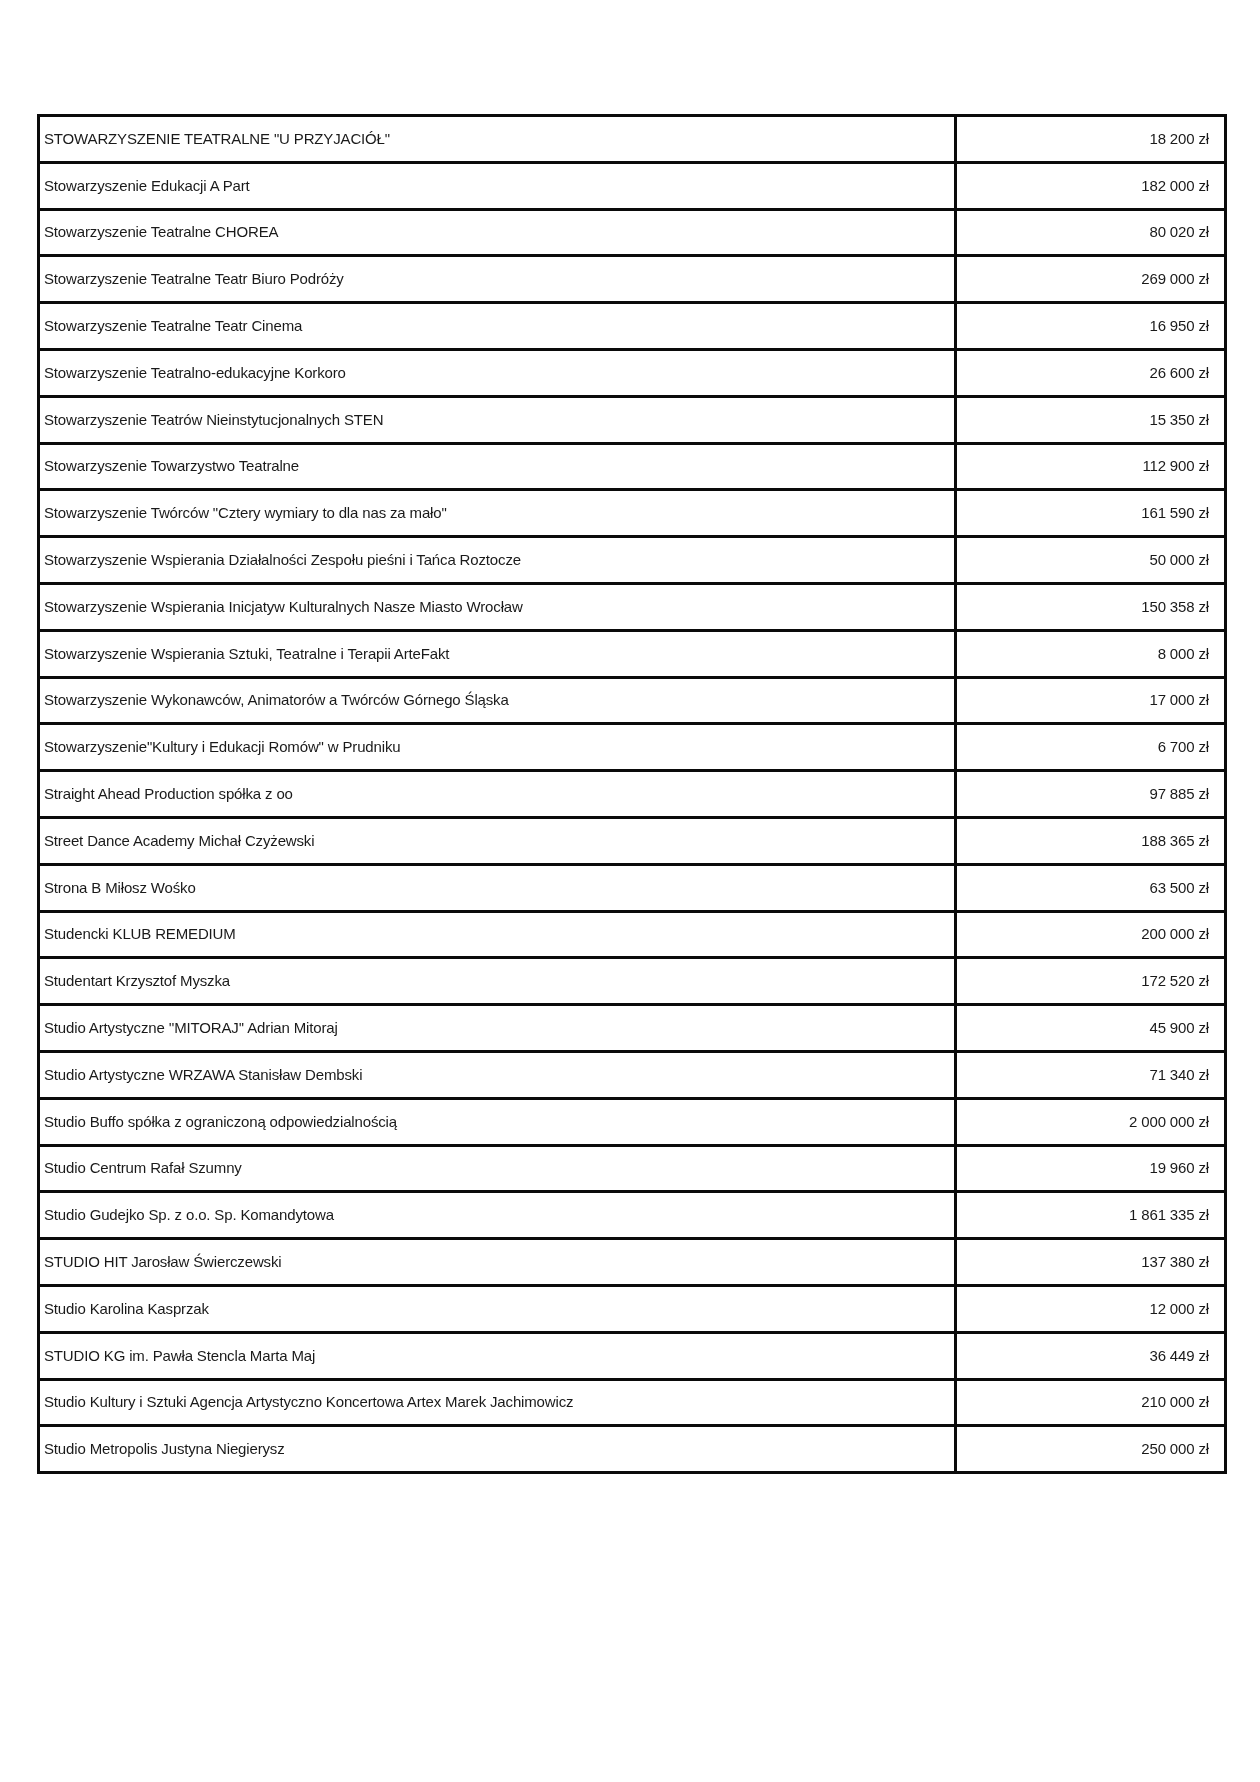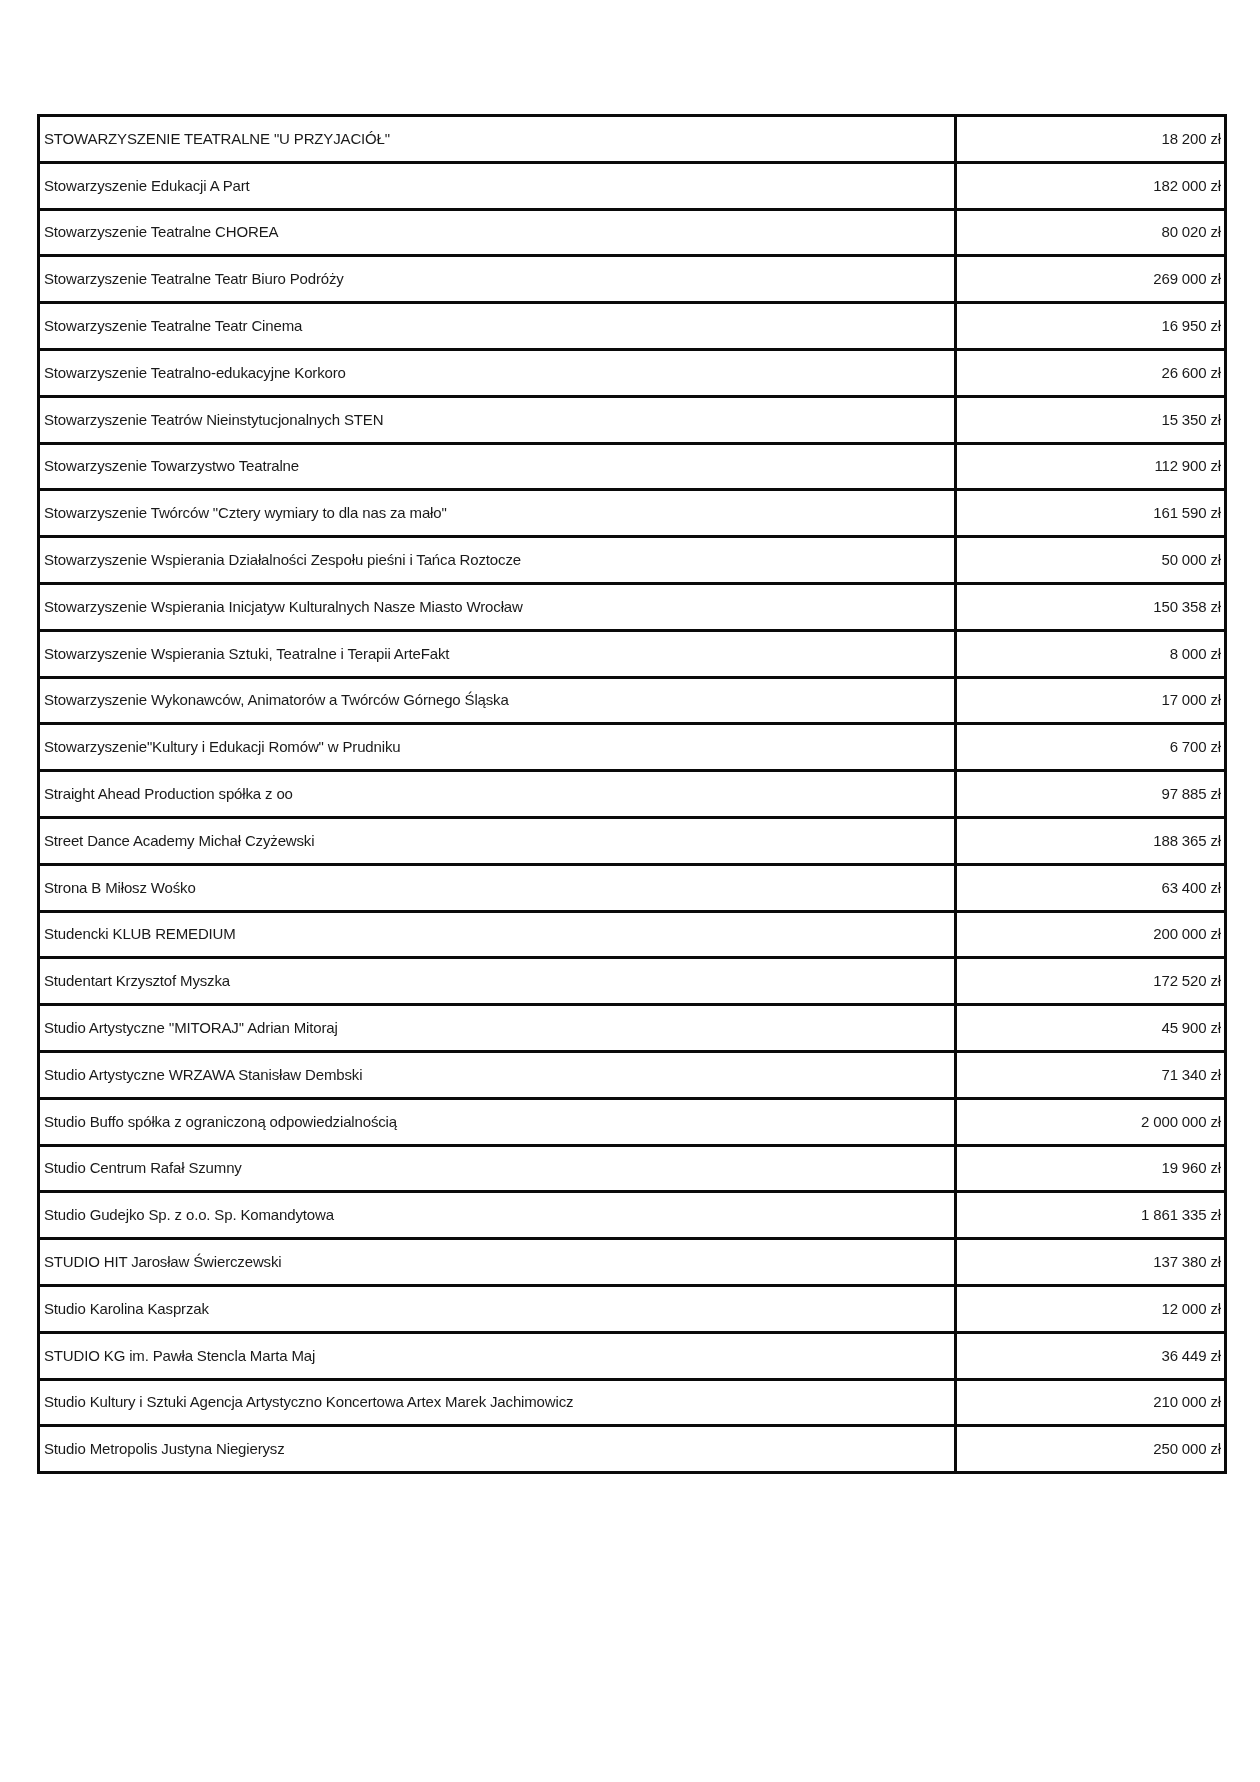--- a/index.html
+++ b/index.html
@@ -45,21 +45,21 @@
     white-space: nowrap;
     overflow: hidden;
   }
   .grant-table td.name-cell {
     border-right: 3px solid #0a0a0a;
     padding-left: 4px;
     text-align: left;
     letter-spacing: -0.15px;
   }
   .grant-table td.amount-cell {
-    padding-right: 3px;
+    padding-right: 15px;
     text-align: right;
     letter-spacing: -0.15px;
   }
 </style>
 </head>
 <body>
 
 <div class="page">
   <table class="grant-table">
     <colgroup>
@@ -126,21 +126,21 @@
       <tr>
           <td class="name-cell">Straight Ahead Production spółka z oo</td>
           <td class="amount-cell">97 885 zł</td>
         </tr>
       <tr>
           <td class="name-cell">Street Dance Academy Michał Czyżewski</td>
           <td class="amount-cell">188 365 zł</td>
         </tr>
       <tr>
           <td class="name-cell">Strona B Miłosz Wośko</td>
-          <td class="amount-cell">63 400 zł</td>
+          <td class="amount-cell">63 500 zł</td>
         </tr>
       <tr>
           <td class="name-cell">Studencki KLUB REMEDIUM</td>
           <td class="amount-cell">200 000 zł</td>
         </tr>
       <tr>
           <td class="name-cell">Studentart Krzysztof Myszka</td>
           <td class="amount-cell">172 520 zł</td>
         </tr>
       <tr>

